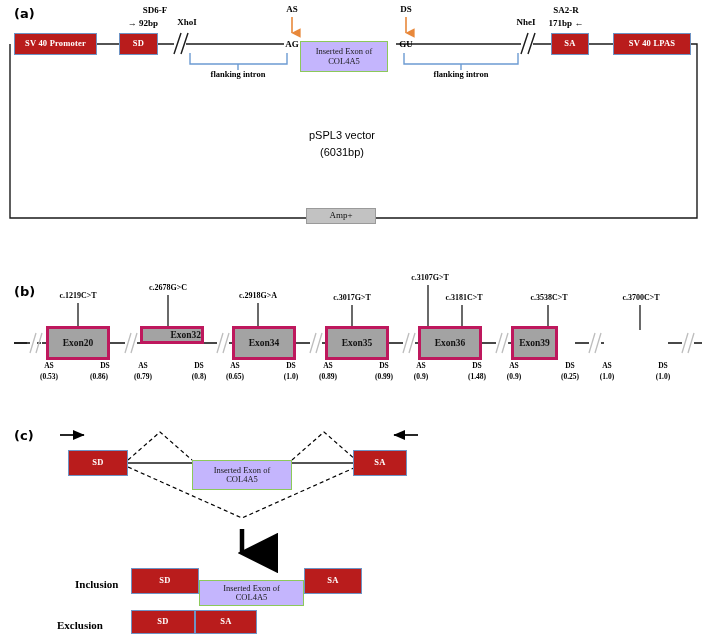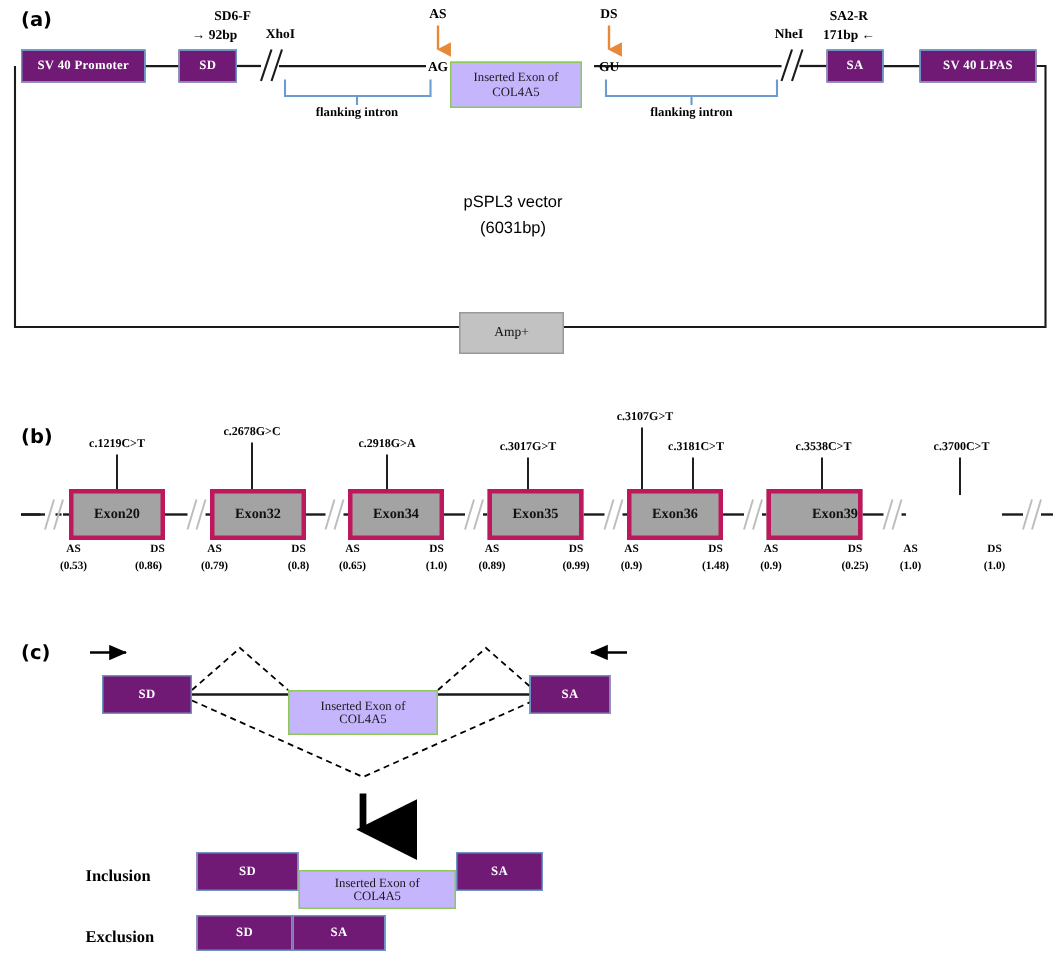--- a/index.html
+++ b/index.html
@@ -42,21 +42,21 @@
   .box {
     position: absolute;
     box-sizing: border-box;
     display: flex;
     align-items: center;
     justify-content: center;
     text-align: center;
     line-height: 1.08;
   }
   .box-blue {
-    background: #701a75;
+    background: #b91c1c;
     color: #ffffff;
     font-weight: bold;
     font-size: 8.5px;
     border: 1px solid #6e93c4;
     letter-spacing: .2px;
   }
   .box-green {
     background: #c4b5fd;
     color: #1a1a1a;
     font-weight: normal;
@@ -279,21 +279,21 @@
   </div>
 
   <div class="box box-blue" style="left:551px; top:33px; width:38px; height:22px;">
     <span>SA</span>
   </div>
 
   <div class="box box-blue" style="left:613px; top:33px; width:78px; height:22px;">
     <span>SV 40 LPAS</span>
   </div>
 
-  <div class="box box-gray" style="left:306px; top:208px; width:70px; height:28px;">
+  <div class="box box-gray" style="left:306px; top:208px; width:70px; height:16px;">
     <span>Amp+</span>
   </div>
 
   <div class="lbl lbl-vec lbl-center abs" style="left:342px; top:129px;text-align:center;">pSPL3  vector</div>
   <div class="lbl lbl-vec lbl-center abs" style="left:342px; top:146px;">(6031bp)</div>
 
   <div class="lbl lbl-center abs" style="left:143px; top:5px;margin-left:12px;">SD6-F</div>
   <div class="lbl lbl-center abs" style="left:143px; top:18px;">→  92bp</div>
 
   <div class="lbl lbl-center abs" style="left:566px; top:5px;">SA2-R</div>
@@ -315,21 +315,21 @@
 
   <div class="box box-green-exon" style="left:46px; top:326px; width:64px; height:34px;">
     <span>Exon20</span>
   </div>
   <div class="lbl lbl-mut lbl-center abs" style="left:78px; top:291px;">c.1219C&gt;T</div>
   <div class="lbl lbl-score abs" style="left:34px; top:362px; width:30px;">AS</div>
   <div class="lbl lbl-score abs" style="left:30px; top:373px; width:38px;">(0.53)</div>
   <div class="lbl lbl-score abs" style="left:90px; top:362px; width:30px;">DS</div>
   <div class="lbl lbl-score abs" style="left:80px; top:373px; width:38px;">(0.86)</div>
 
-  <div class="box box-green-exon" style="left:140px; top:326px; width:64px; height:34px;">
+  <div class="box box-green-exon" style="left:140px; top:326px; width:64px; height:18px;justify-content:flex-end;">
     <span>Exon32</span>
   </div>
   <div class="lbl lbl-mut lbl-center abs" style="left:168px; top:283px;">c.2678G&gt;C</div>
   <div class="lbl lbl-score abs" style="left:128px; top:362px; width:30px;">AS</div>
   <div class="lbl lbl-score abs" style="left:124px; top:373px; width:38px;">(0.79)</div>
   <div class="lbl lbl-score abs" style="left:184px; top:362px; width:30px;">DS</div>
   <div class="lbl lbl-score abs" style="left:180px; top:373px; width:38px;">(0.8)</div>
 
   <div class="box box-green-exon" style="left:232px; top:326px; width:64px; height:34px;">
     <span>Exon34</span>
@@ -352,21 +352,21 @@
   <div class="box box-green-exon" style="left:418px; top:326px; width:64px; height:34px;">
     <span>Exon36</span>
   </div>
   <div class="lbl lbl-mut lbl-center abs" style="left:430px; top:273px;">c.3107G&gt;T</div>
   <div class="lbl lbl-mut lbl-center abs" style="left:464px; top:293px;">c.3181C&gt;T</div>
   <div class="lbl lbl-score abs" style="left:406px; top:362px; width:30px;">AS</div>
   <div class="lbl lbl-score abs" style="left:402px; top:373px; width:38px;">(0.9)</div>
   <div class="lbl lbl-score abs" style="left:462px; top:362px; width:30px;">DS</div>
   <div class="lbl lbl-score abs" style="left:458px; top:373px; width:38px;">(1.48)</div>
 
-  <div class="box box-green-exon" style="left:511px; top:326px; width:64px; height:34px;justify-content:flex-end;">
+  <div class="box box-green-exon" style="left:511px; top:326px; width:47px; height:34px;">
     <span>Exon39</span>
   </div>
   <div class="lbl lbl-mut lbl-center abs" style="left:549px; top:293px;">c.3538C&gt;T</div>
   <div class="lbl lbl-score abs" style="left:499px; top:362px; width:30px;">AS</div>
   <div class="lbl lbl-score abs" style="left:495px; top:373px; width:38px;">(0.9)</div>
   <div class="lbl lbl-score abs" style="left:555px; top:362px; width:30px;">DS</div>
   <div class="lbl lbl-score abs" style="left:551px; top:373px; width:38px;">(0.25)</div>
 
   <div class="lbl lbl-mut lbl-center abs" style="left:641px; top:293px;">c.3700C&gt;T</div>
   <div class="lbl lbl-score abs" style="left:592px; top:362px; width:30px;">AS</div>
@@ -382,21 +382,21 @@
 
   <div class="box box-green" style="left:192px; top:448px; width:100px; height:30px; flex-direction:column;">
     <span>Inserted Exon of</span>
     <span>COL4A5</span>
   </div>
 
   <div class="box box-blue" style="left:353px; top:450px; width:54px; height:26px;">
     <span>SA</span>
   </div>
 
-  <div class="lbl lbl-outcome abs" style="left:57px; top:578px;">Inclusion</div>
+  <div class="lbl lbl-outcome abs" style="left:75px; top:578px;">Inclusion</div>
   <div class="box box-blue" style="left:131px; top:568px; width:68px; height:26px;">
     <span>SD</span>
   </div>
   <div class="box box-green" style="left:199px; top:568px; width:105px; height:26px; flex-direction:column;">
     <span>Inserted Exon of</span>
     <span>COL4A5</span>
   </div>
   <div class="box box-blue" style="left:304px; top:568px; width:58px; height:26px;">
     <span>SA</span>
   </div>

